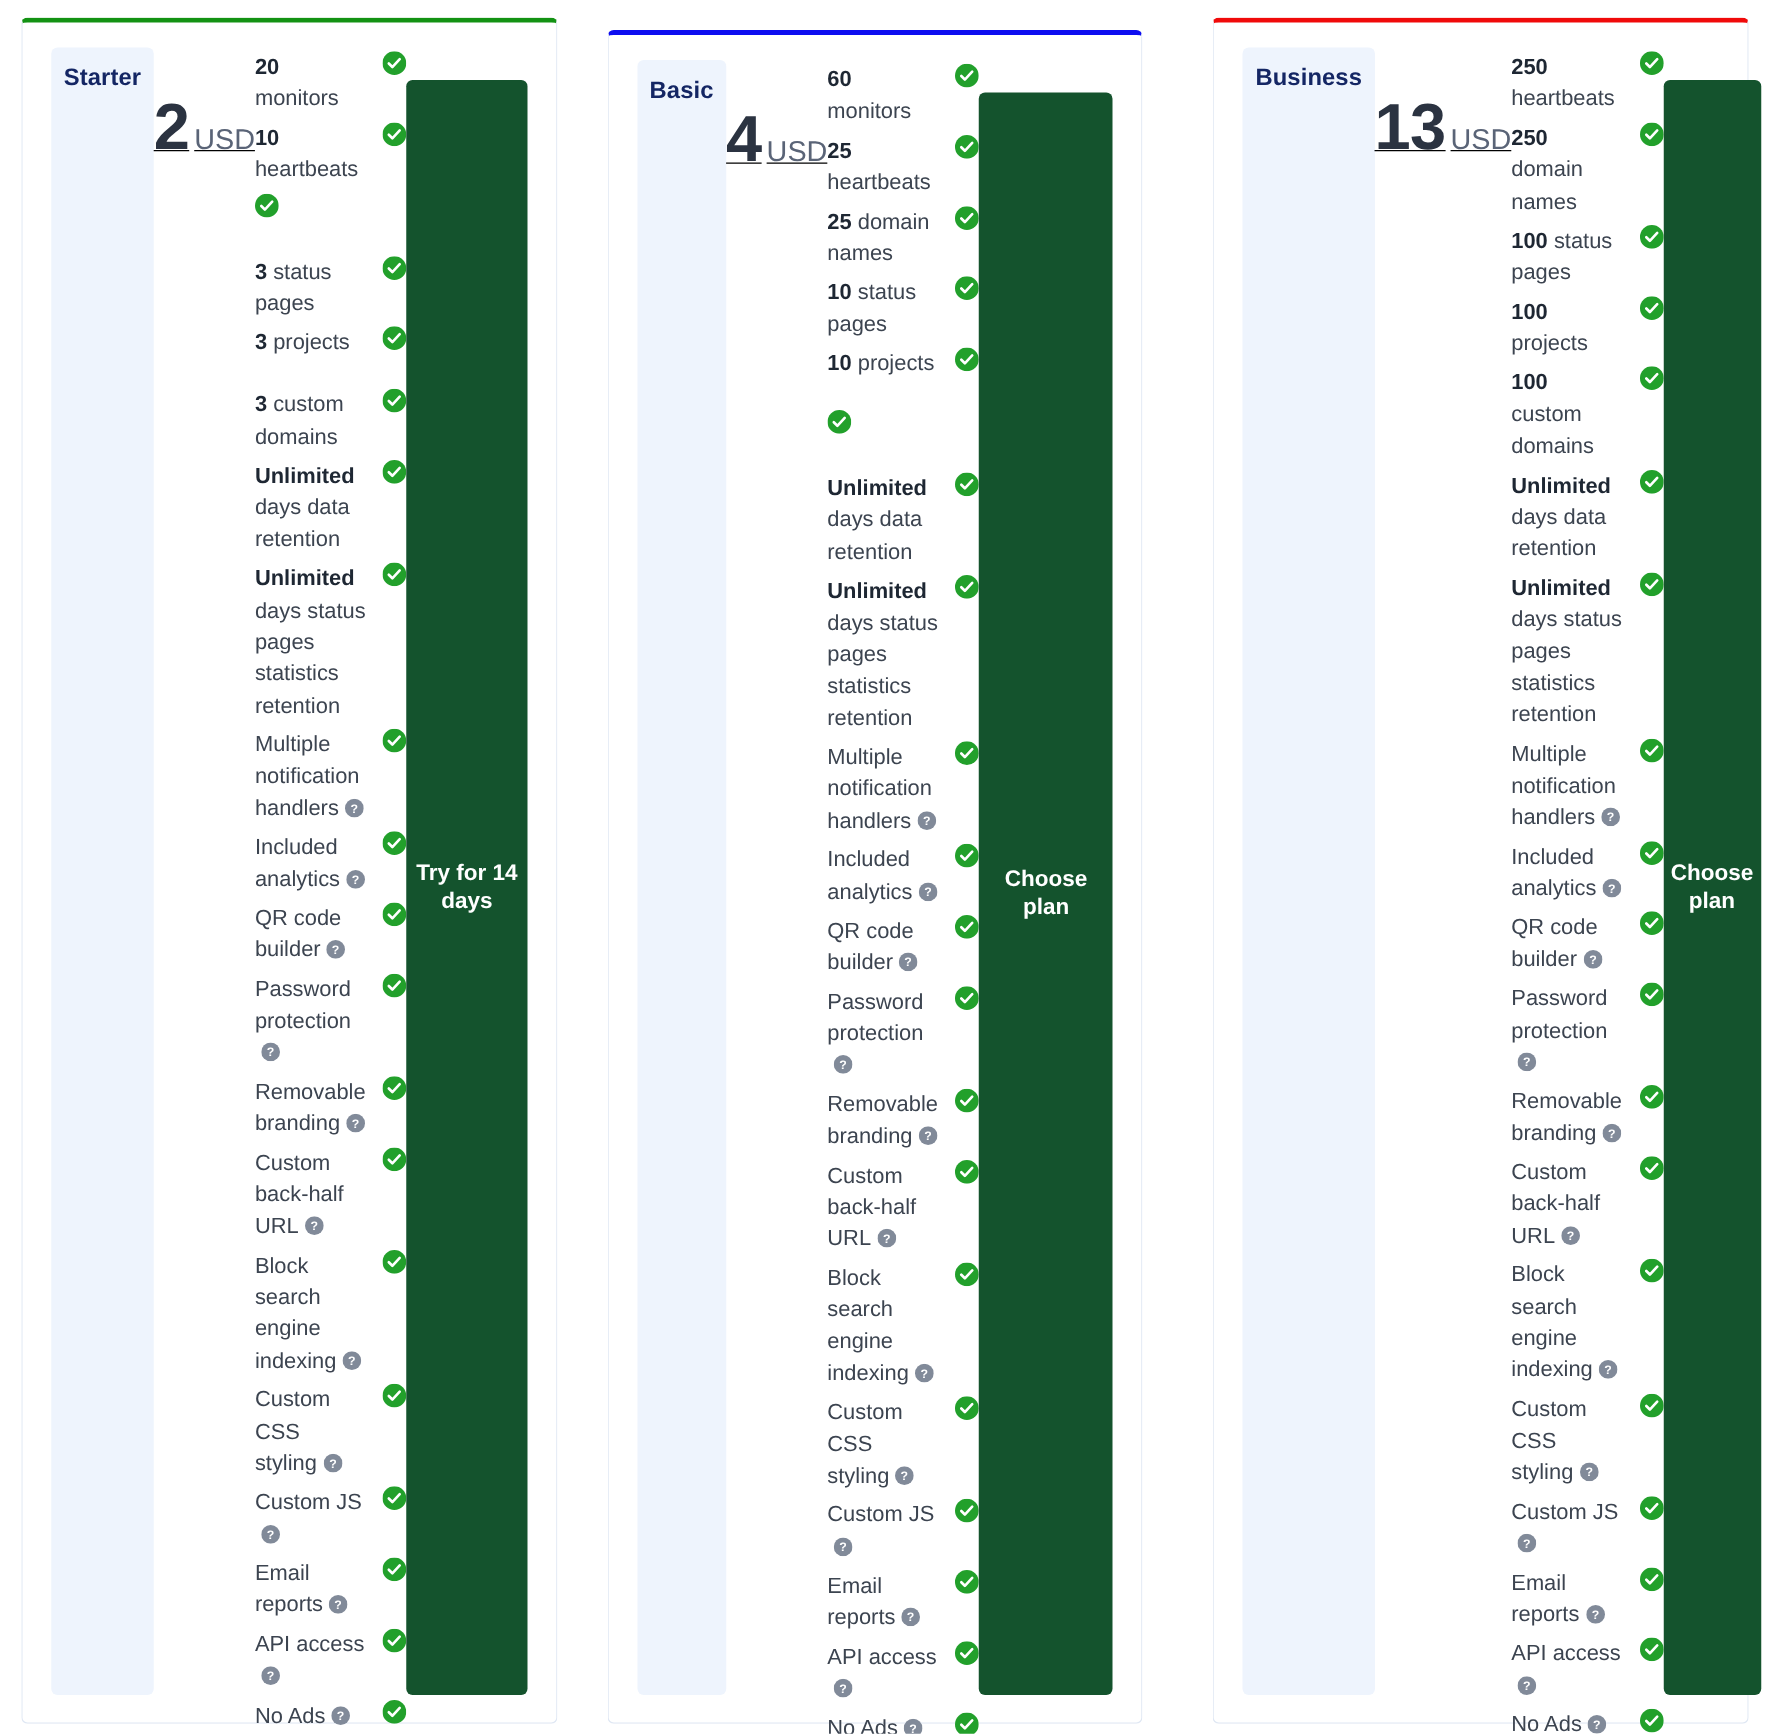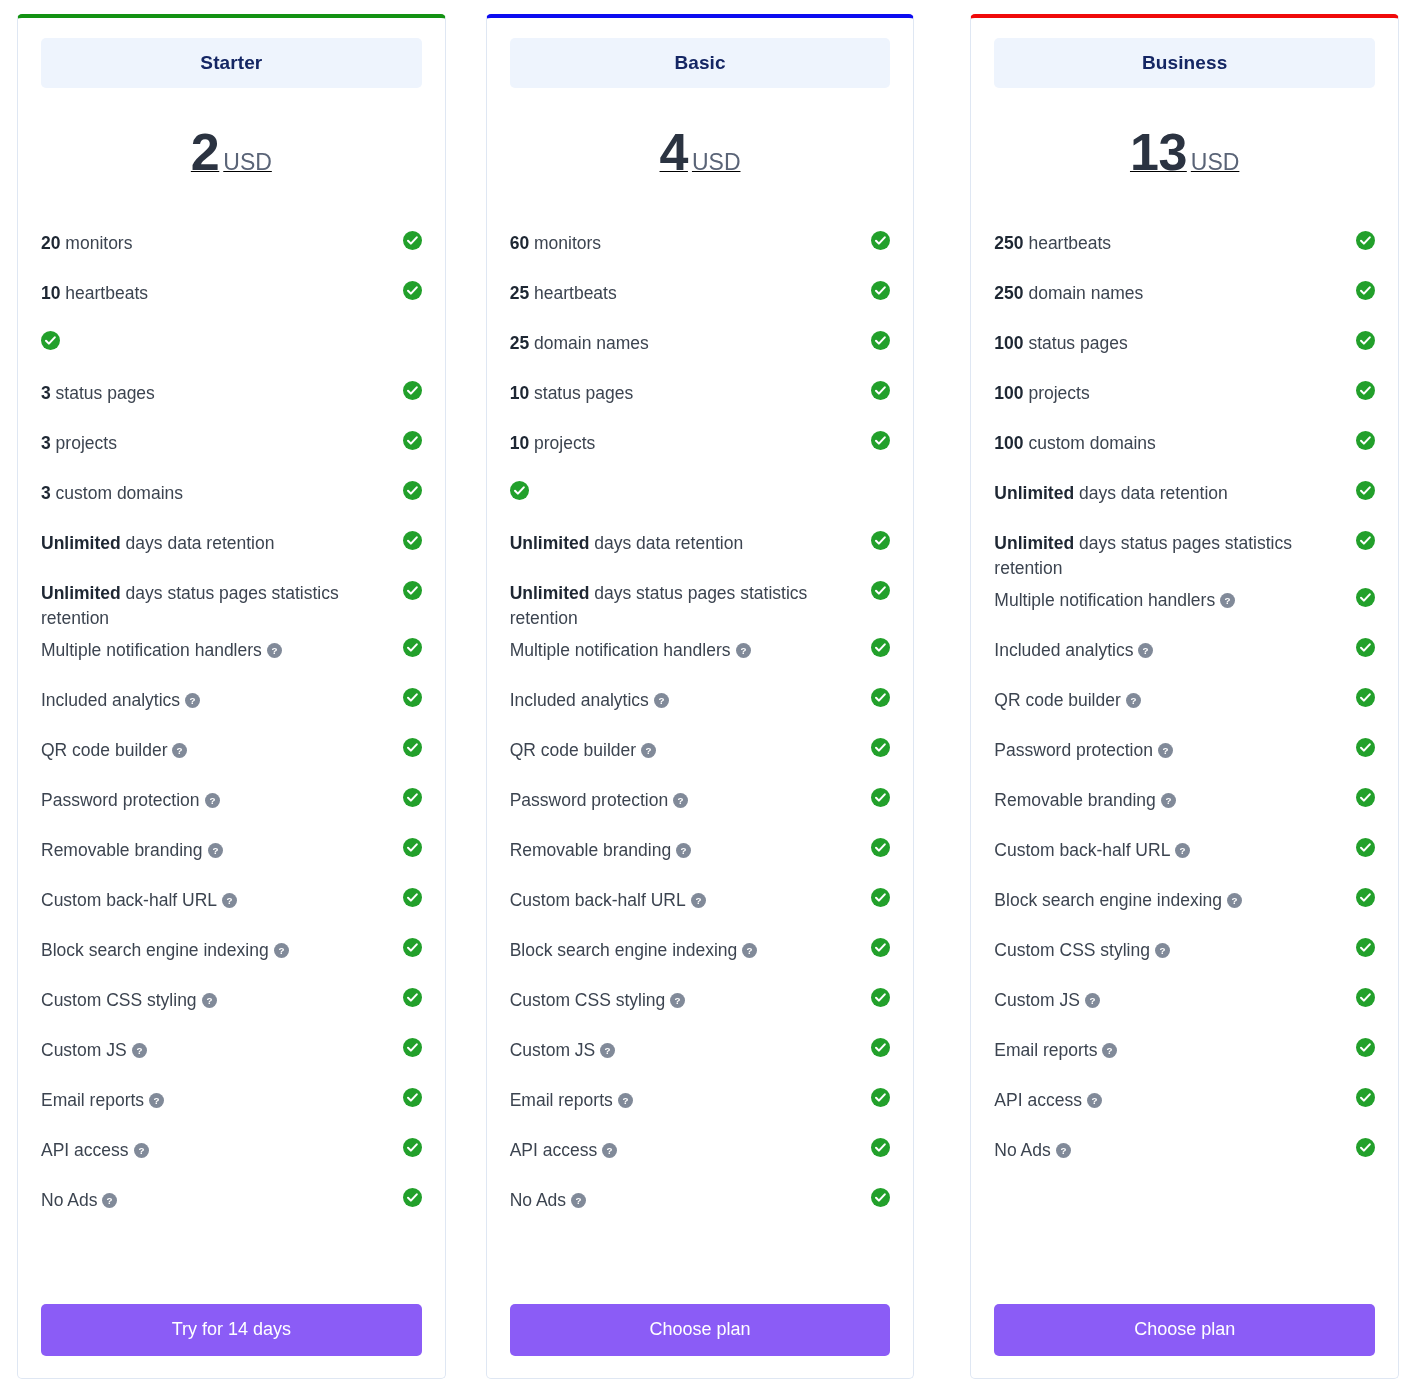--- a/index.html
+++ b/index.html
@@ -22,27 +22,27 @@
   }
 
   .plan-card {
     flex: 1 1 0;
     background: #ffffff;
     border: 1px solid #dfe7f3;
     border-top-width: 4px;
     border-top-style: solid;
     border-radius: 5px;
     display: flex;
-    flex-direction: column;
+    flex-direction: row;
     padding: 20px 23px 22px 23px;
     min-width: 0;
   }
 
   .plan-card.accent-green  { border-top-color: #139213; }
-  .plan-card.accent-blue   { border-top-color: #0d0df0; }
+  .plan-card.accent-blue   { border-top-color: #0d0df0; margin-top: 10px; }
   .plan-card.accent-red    { border-top-color: #f00a0a; margin-left: 16px; }
 
   .plan-title-bar {
     background: #eef4fd;
     border-radius: 5px;
     padding: 14px 10px;
     text-align: center;
   }
 
   .plan-title {
@@ -111,28 +111,28 @@
     flex: 0 0 auto;
     width: 19px;
     height: 19px;
     display: block;
   }
 
   .plan-cta {
     display: block;
     width: 100%;
     margin-top: 26px;
-    background: #8b5cf6;
+    background: #14532d;
     color: #ffffff;
     border: none;
     border-radius: 5px;
-    padding: 15px 16px;
+    padding: 15px 6px;
     font-family: "Liberation Sans", sans-serif;
     font-size: 18px;
-    font-weight: normal;
+    font-weight: bold;
     cursor: pointer;
     text-align: center;
     line-height: 1.2;
   }
 </style>
 </head>
 <body>
 
 <div class="pricing-grid" id="pricing-grid">
     <div class="plan-card accent-green">

